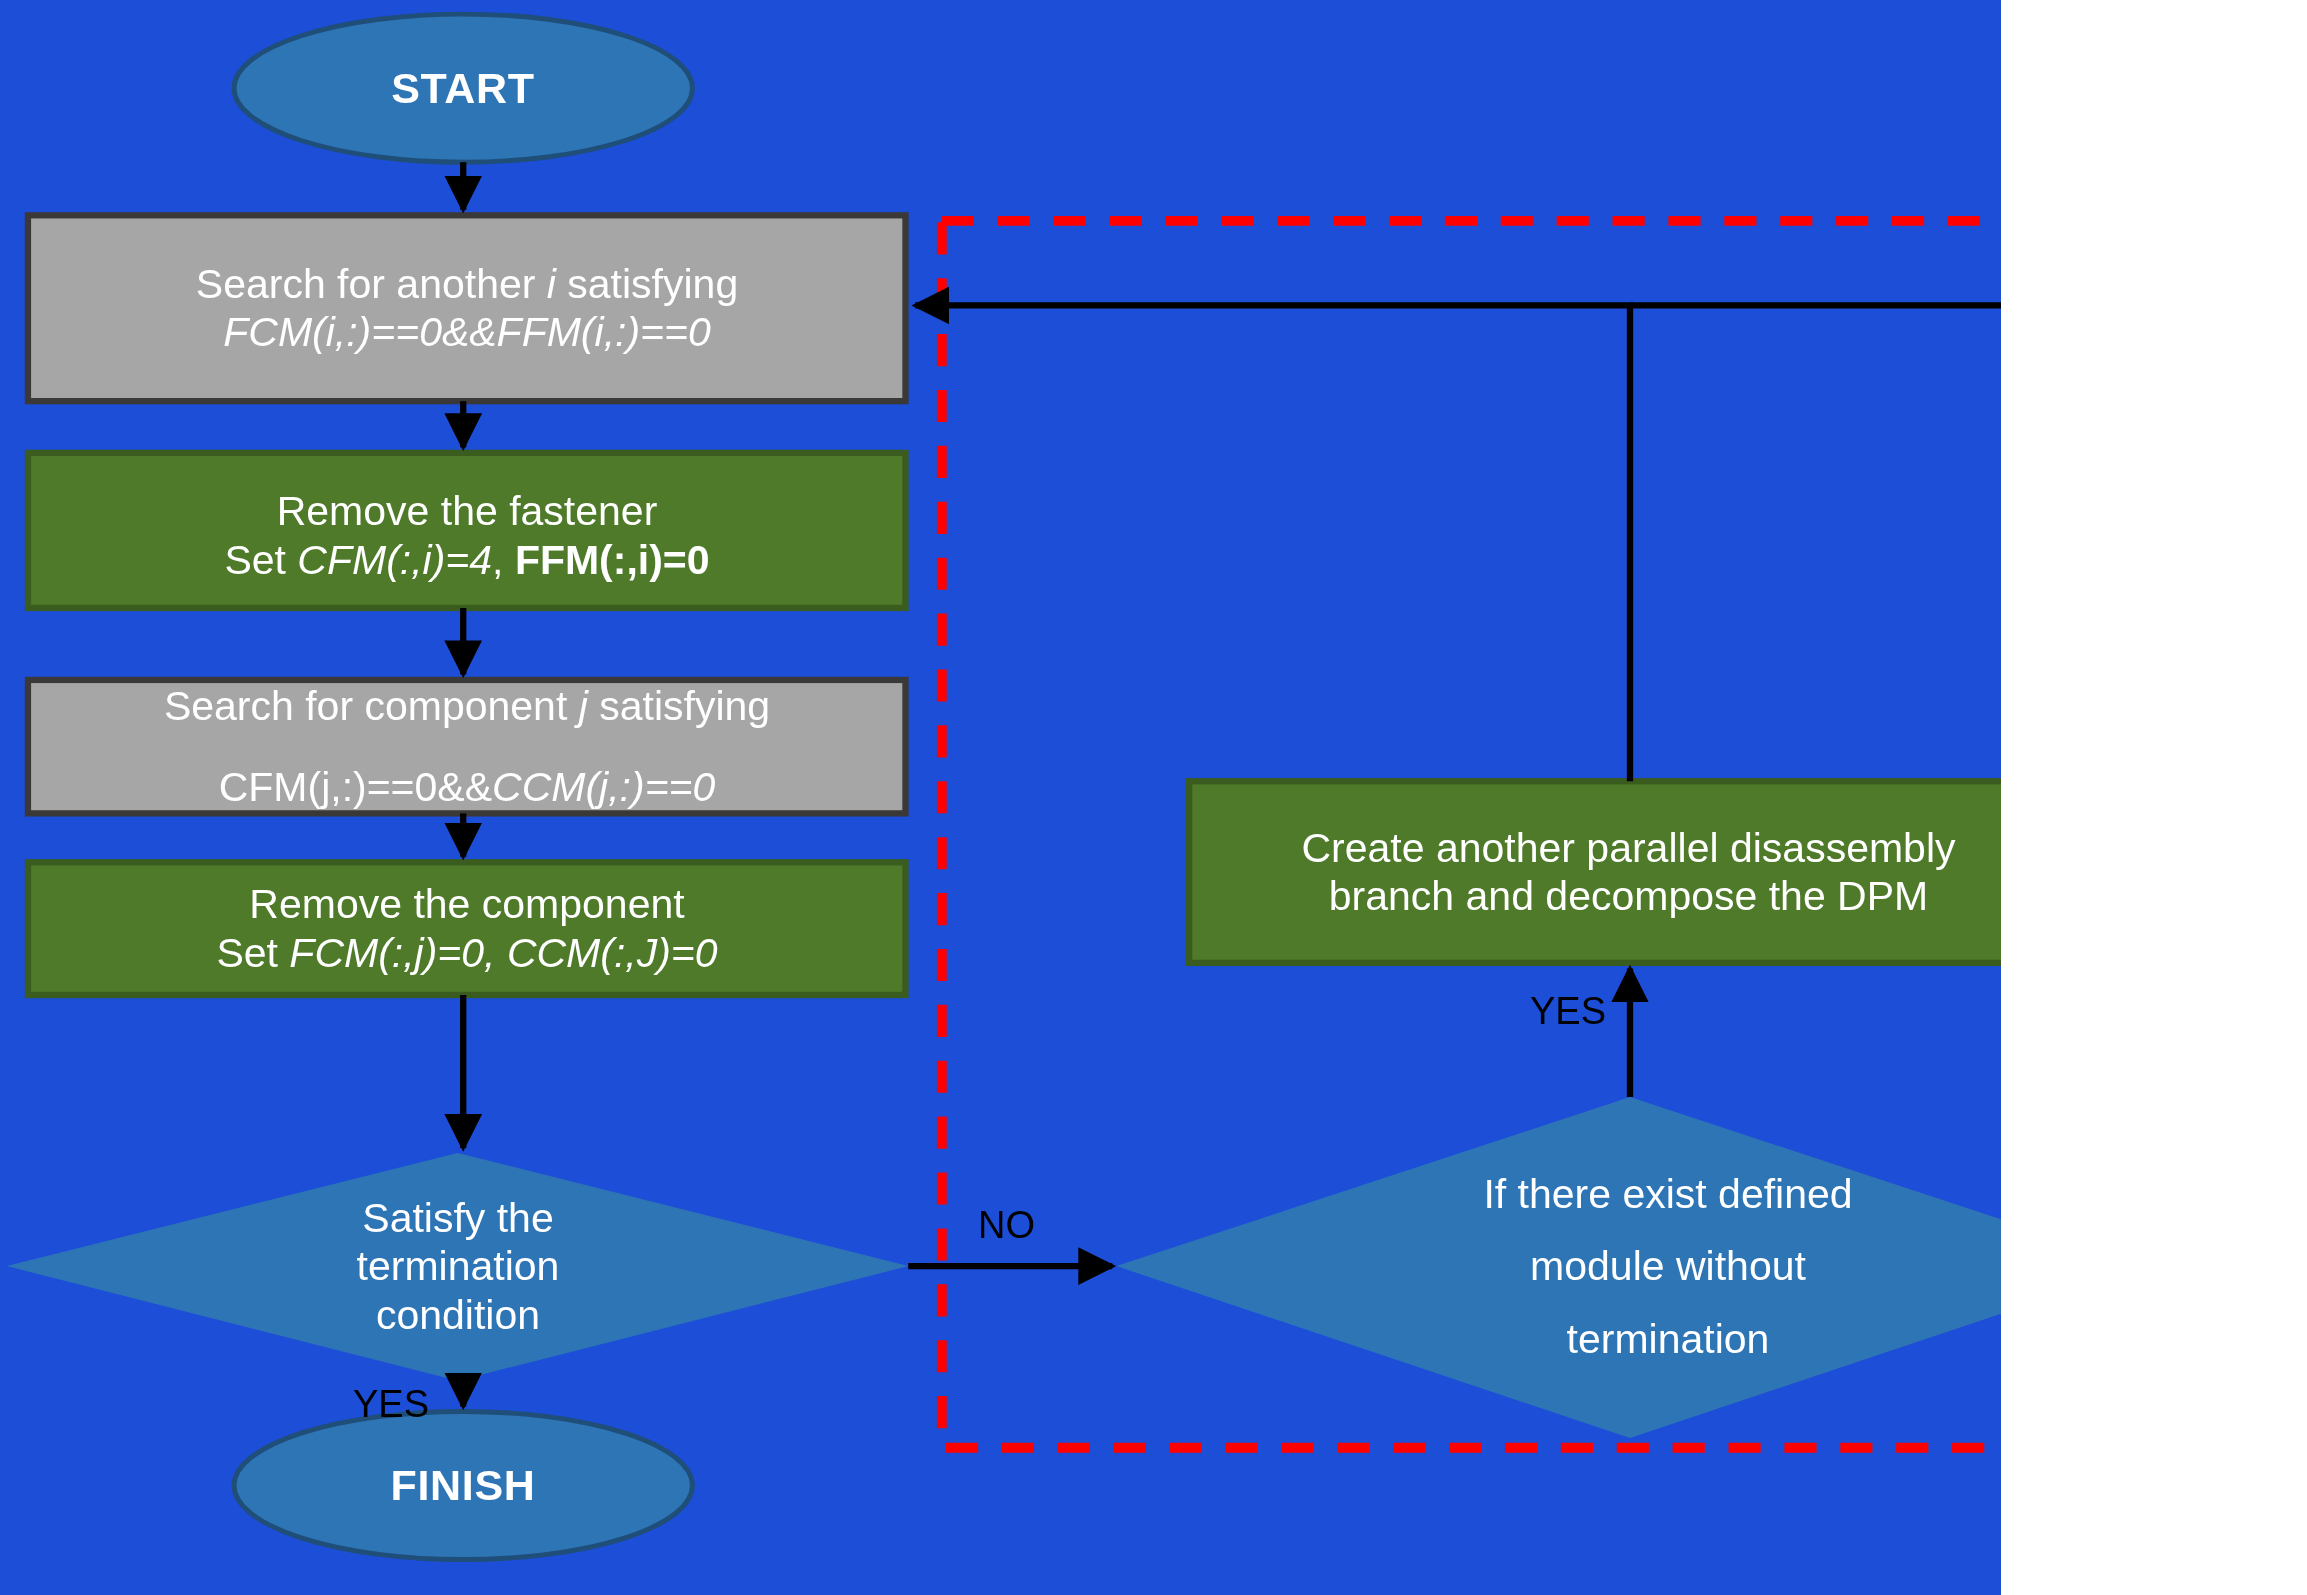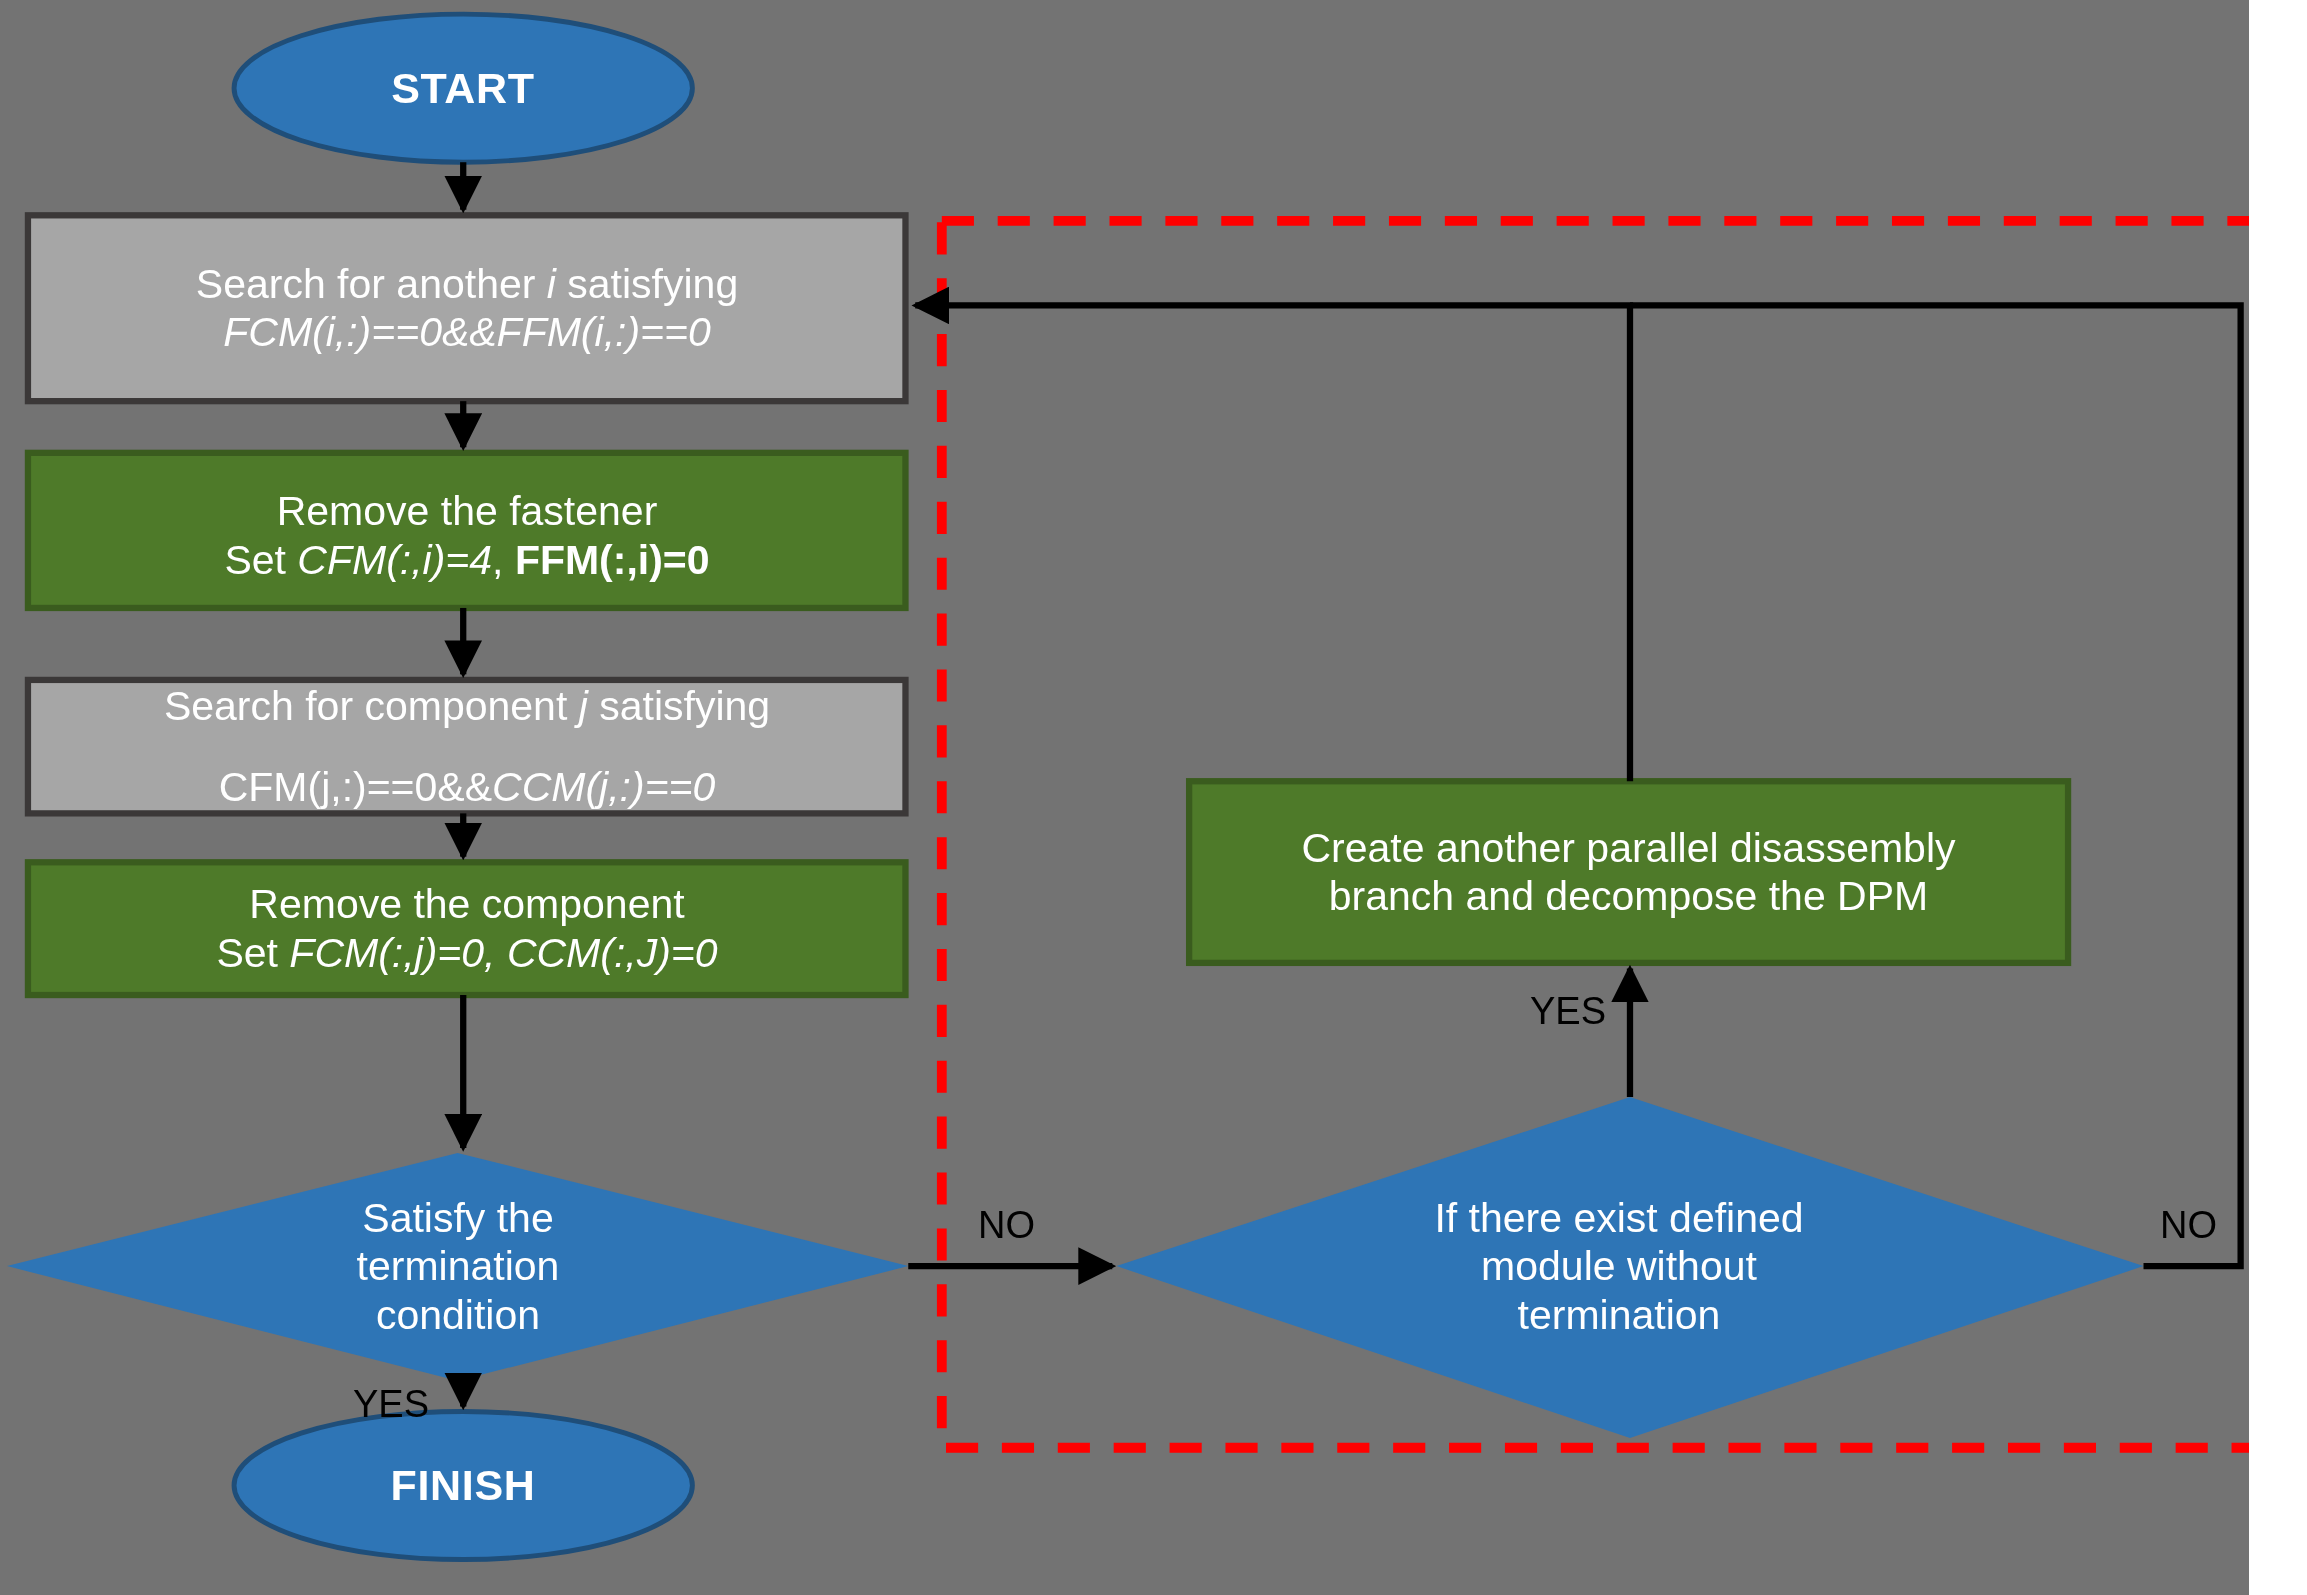--- a/index.html
+++ b/index.html
@@ -5,23 +5,23 @@
   html, body {
     margin: 0;
     padding: 0;
     background: #ffffff;
   }
   body {
     font-family: "Liberation Sans", sans-serif;
   }
   #canvas {
     position: relative;
-    width: 2249px;
+    width: 2001px;
     height: 1596px;
-    background: #737373;
+    background: #1d4ed8;
     overflow: hidden;
   }
   svg.layer {
     position: absolute;
     left: 0;
     top: 0;
     width: 2307px;
     height: 1596px;
   }
   .node-label {
@@ -137,21 +137,21 @@
 
   <div class="node-label process-text" style="left:1189px; top:781px; width:879px; height:182px;">
     <span class="ln">Create another parallel disassembly</span>
     <span class="ln">branch and decompose the DPM</span>
   </div>
 
   <div class="node-label terminator-text" style="left:234px; top:1411px; width:458px; height:148px;">
     <span class="ln">FINISH</span>
   </div>
 
-  <div class="node-label decision-text" style="left:1287px; top:1156px; width:664px; height:221px;">
+  <div class="node-label decision-text" style="left:1336px; top:1156px; width:664px; height:221px;gap:24px;">
     <span class="ln">If there exist defined</span>
     <span class="ln">module without</span>
     <span class="ln">termination</span>
   </div>
 
   <div class="edge-label" style="left:353px; top:1383px;">YES</div>
 
   <div class="edge-label" style="left:978px; top:1204px;">NO</div>
 
   <div class="edge-label" style="left:1530px; top:990px;">YES</div>

